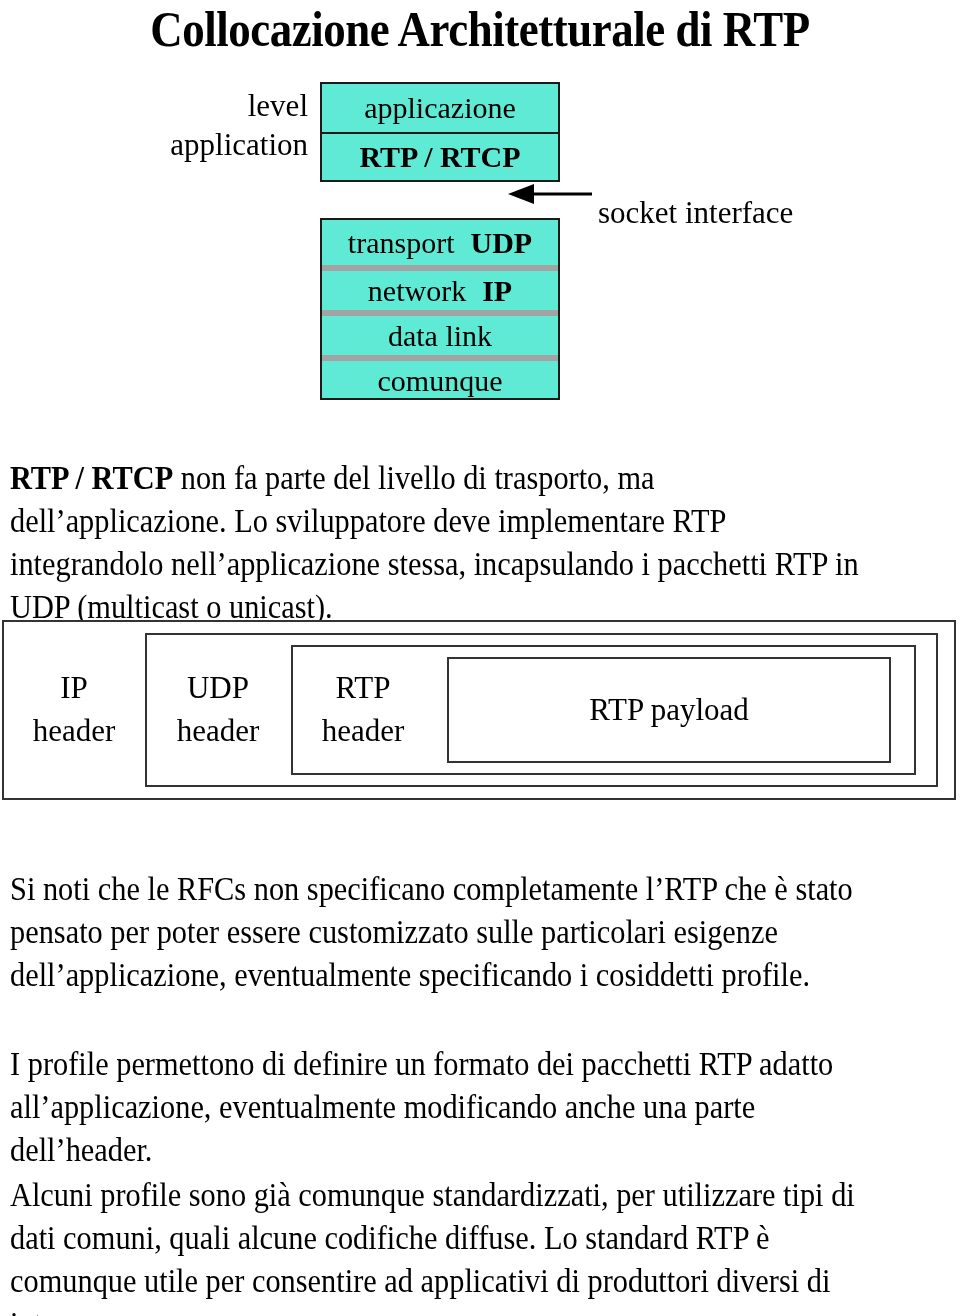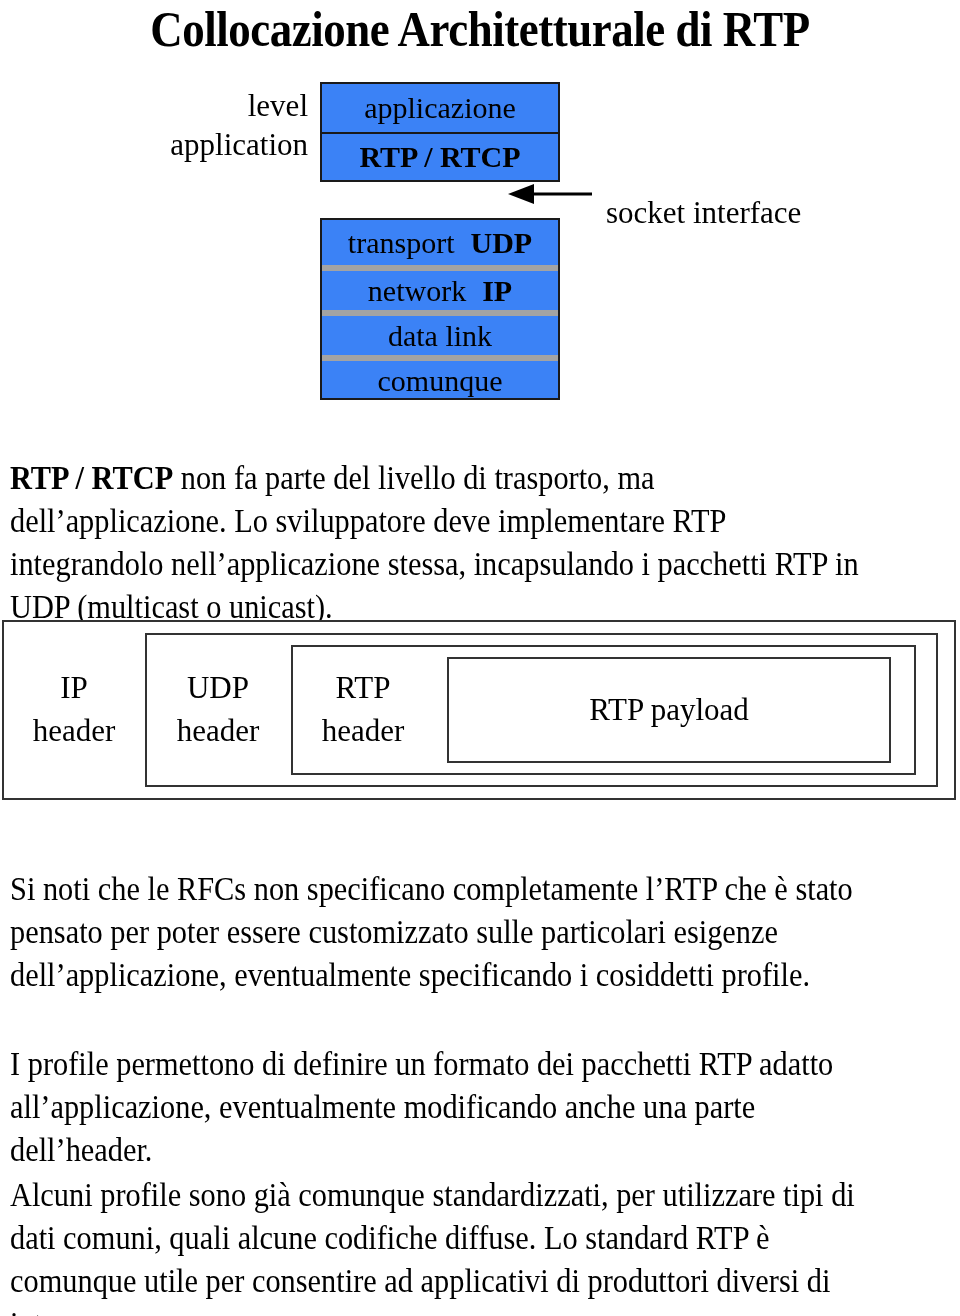--- a/index.html
+++ b/index.html
@@ -47,21 +47,21 @@
     top: 8px;
     width: 218px;
     text-align: right;
     font-size: 31px;
     line-height: 39px;
   }
   .stack-box {
     position: absolute;
     border: 2px solid #1a1a1a;
     box-sizing: border-box;
-    background: #3b82f6;
+    background: #5eead4;
   }
   .stack-upper {
     left: 320px;
     top: 4px;
     width: 240px;
     height: 100px;
   }
   .stack-lower {
     left: 320px;
     top: 140px;
@@ -92,21 +92,20 @@
     width: 84px;
     height: 20px;
   }
   .socket-label {
     position: absolute;
     left: 598px;
     top: 116px;
     font-size: 31px;
     line-height: 38px;
     white-space: nowrap;
-    margin-left: 8px;
   }
 
   
   .para {
     position: absolute;
     left: 10px;
     width: 944px;
     font-size: 33px;
     line-height: 43px;
     text-align: left;

